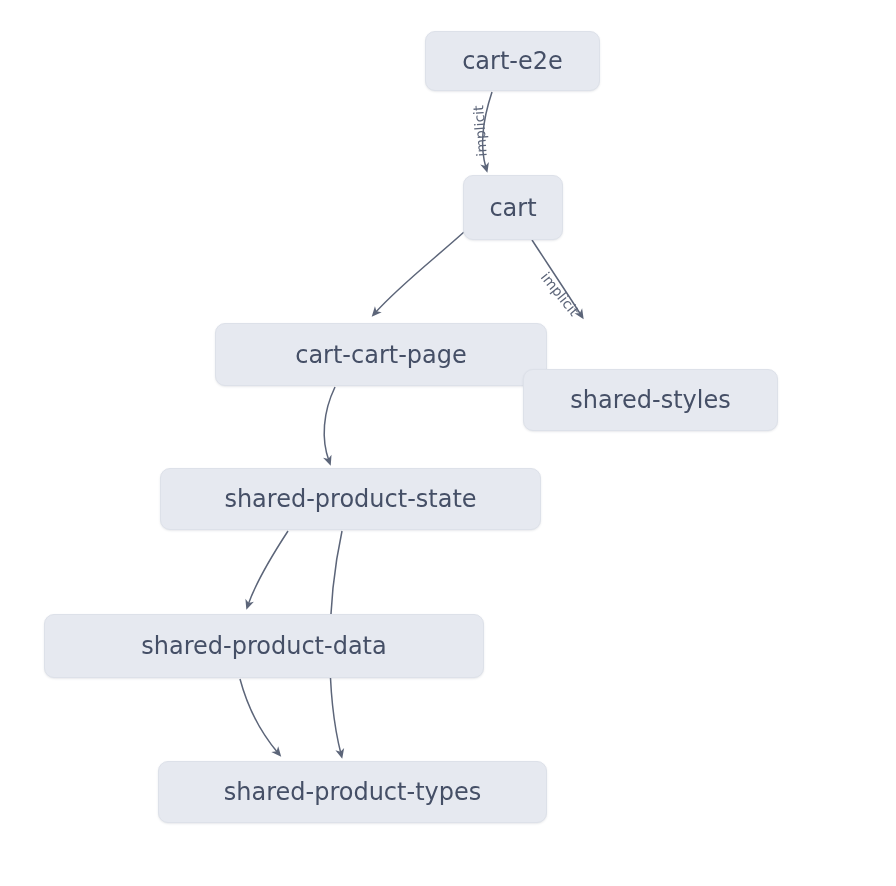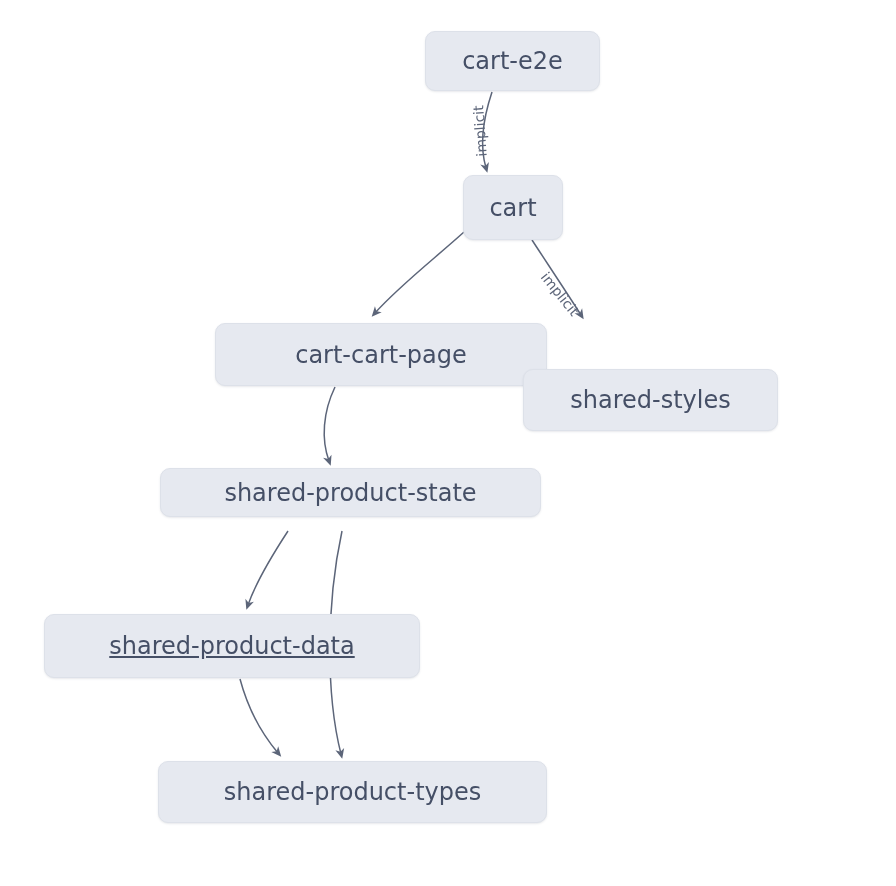--- a/index.html
+++ b/index.html
@@ -79,23 +79,23 @@
       </div>
       <div class="graph-node" style="left: 463px; top: 175px; width: 100px; height: 65px;">
         <span>cart</span>
       </div>
       <div class="graph-node" style="left: 215px; top: 323px; width: 332px; height: 63px;">
         <span>cart-cart-page</span>
       </div>
       <div class="graph-node" style="left: 523px; top: 324px; width: 255px; height: 62px; margin-top: 45px;">
         <span>shared-styles</span>
       </div>
-      <div class="graph-node" style="left: 160px; top: 468px; width: 381px; height: 49px;">
+      <div class="graph-node" style="left: 160px; top: 468px; width: 381px; height: 62px;">
         <span>shared-product-state</span>
       </div>
-      <div class="graph-node" style="left: 44px; top: 614px; width: 376px; height: 64px; text-decoration: underline;">
+      <div class="graph-node" style="left: 44px; top: 614px; width: 440px; height: 64px;">
         <span>shared-product-data</span>
       </div>
       <div class="graph-node" style="left: 158px; top: 761px; width: 389px; height: 62px; text-align: center;">
         <span>shared-product-types</span>
       </div>
     </div>
 </div>
 
 </body></html>

